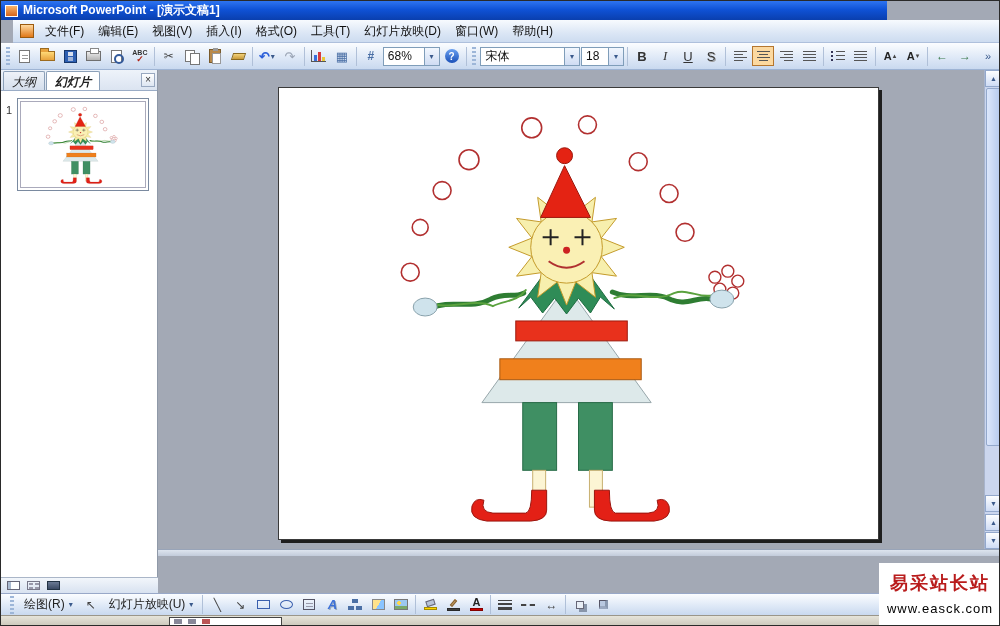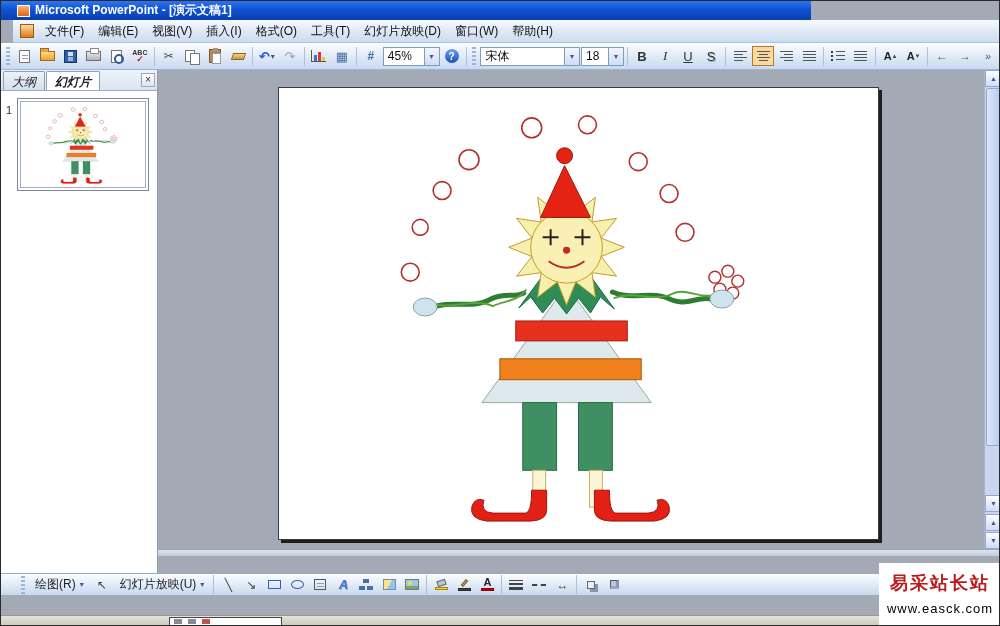--- a/index.html
+++ b/index.html
@@ -1,22 +1,22 @@
 <!DOCTYPE html>
 <html><head>
 <meta charset="utf-8">
 <style>
   * { box-sizing: border-box; margin: 0; padding: 0; }
   body { font-family: "Liberation Sans", sans-serif; }
   #win { position: relative; width: 1000px; height: 626px; background:#a3a9b5; overflow: hidden; border:1px solid #2a2a2a; }
 
   
-  #titlebar { position:absolute; left:0; top:0; width:810px; height:19px;
+  #titlebar { position:absolute; left:0; top:0; width:886px; height:19px;
     background: linear-gradient(180deg,#2e74f0 0%,#0f52d6 45%,#0a3fae 100%);
-    display:flex; align-items:center; gap:5px; padding-left:16px;
+    display:flex; align-items:center; gap:5px; padding-left:4px;
     color:#fff; font-size:12px; font-weight:bold; }
   .app-ico { width:13px; height:12px; background:linear-gradient(#f8b56b,#d5651c); border:1px solid #fff; }
 
   
   #menubar { position:absolute; left:12px; top:19px; width:1000px; height:23px;
     background: linear-gradient(#f7fafe,#dbe6f5 60%,#cddcf0); border-bottom:1px solid #aec0dc;
     display:flex; align-items:center; font-size:12px; color:#111; padding-left:3px; }
   .mb-ico { width:14px; height:14px; margin:0 4px; background:linear-gradient(#ffd9a0,#e07818); border:1px solid #9a5a10; }
   .menu-item { padding:3px 7px; cursor:default; }
 
@@ -121,23 +121,23 @@
   
   #viewbtns{position:absolute;left:0;top:576px;width:157px;height:16px;background:linear-gradient(#f2f6fb,#d8e2f0);border-top:1px solid #aab6c8;display:flex;align-items:center;gap:2px;padding-left:3px;}
   .vbtn{width:18px;height:13px;display:flex;align-items:center;justify-content:center;border:1px solid transparent;}
   .i-viewnorm{width:13px;height:9px;border:1px solid #667;background:linear-gradient(90deg,#aabbd0 3px,#fff 3px);}
   .i-viewsort{width:13px;height:9px;border:1px solid #778;background-repeat:no-repeat;background-image:
     linear-gradient(#99a,#99a),linear-gradient(#99a,#99a),linear-gradient(#99a,#99a),linear-gradient(#99a,#99a);
     background-size:4px 2px,4px 2px,4px 2px,4px 2px;background-position:1px 1px,7px 1px,1px 5px,7px 5px;}
   .i-viewshow{width:13px;height:9px;border:1px solid #234;background:linear-gradient(#6a7a94,#3a4a64);}
 
   
-  #drawbar{position:absolute;left:0;top:572px;width:1000px;height:22px;
+  #drawbar{position:absolute;left:0;top:592px;width:1000px;height:22px;
     background:linear-gradient(#fbfdff,#dfe9f7 55%,#c9d9ef);border-top:1px solid #98a8c8;
-    display:flex;align-items:center;gap:1px;padding:0 17px;font-size:12px;color:#222;}
+    display:flex;align-items:center;gap:1px;padding:0 6px;font-size:12px;color:#222;}
   .db-label{display:flex;align-items:center;gap:3px;padding:2px 5px;border:1px solid transparent;}
   .i-rect{width:13px;height:9px;border:1px solid #3a5fae;}
   .i-oval{width:13px;height:9px;border:1px solid #3a5fae;border-radius:50%;}
   .i-textbox{width:12px;height:11px;border:1px solid #556;background:
     linear-gradient(#99a,#99a) 2px 3px/7px 1px no-repeat,
     linear-gradient(#99a,#99a) 2px 6px/7px 1px no-repeat;}
   .i-wordart{font-size:13px;font-weight:bold;font-style:italic;color:#3a6fd8;text-shadow:1px 1px 0 #9ab;}
   .i-diagram{width:14px;height:11px;background-repeat:no-repeat;background-image:
     linear-gradient(#4a6fa5,#4a6fa5),linear-gradient(#4a6fa5,#4a6fa5),linear-gradient(#4a6fa5,#4a6fa5);
     background-size:6px 4px,6px 4px,6px 4px;background-position:center 0,left bottom,right bottom;}
@@ -239,21 +239,21 @@
         <span class="i-chart"></span>
       </span>
     <span class="tbtn">
         <span class="i-table">▦</span>
       </span>
     <span class="sep"></span>
     <span class="tbtn">
         <span class="i-grid">#</span>
       </span>
     <span class="combo w-zoom">
-      <span>45%</span>
+      <span>68%</span>
       <span class="dd">▾</span>
     </span>
     <span class="tbtn">
         <span class="i-help">?</span>
       </span>
     <span class="sep"></span>
     <span class="grip"></span>
     <span class="combo w-font">
       <span>宋体</span>
       <span class="dd">▾</span>

